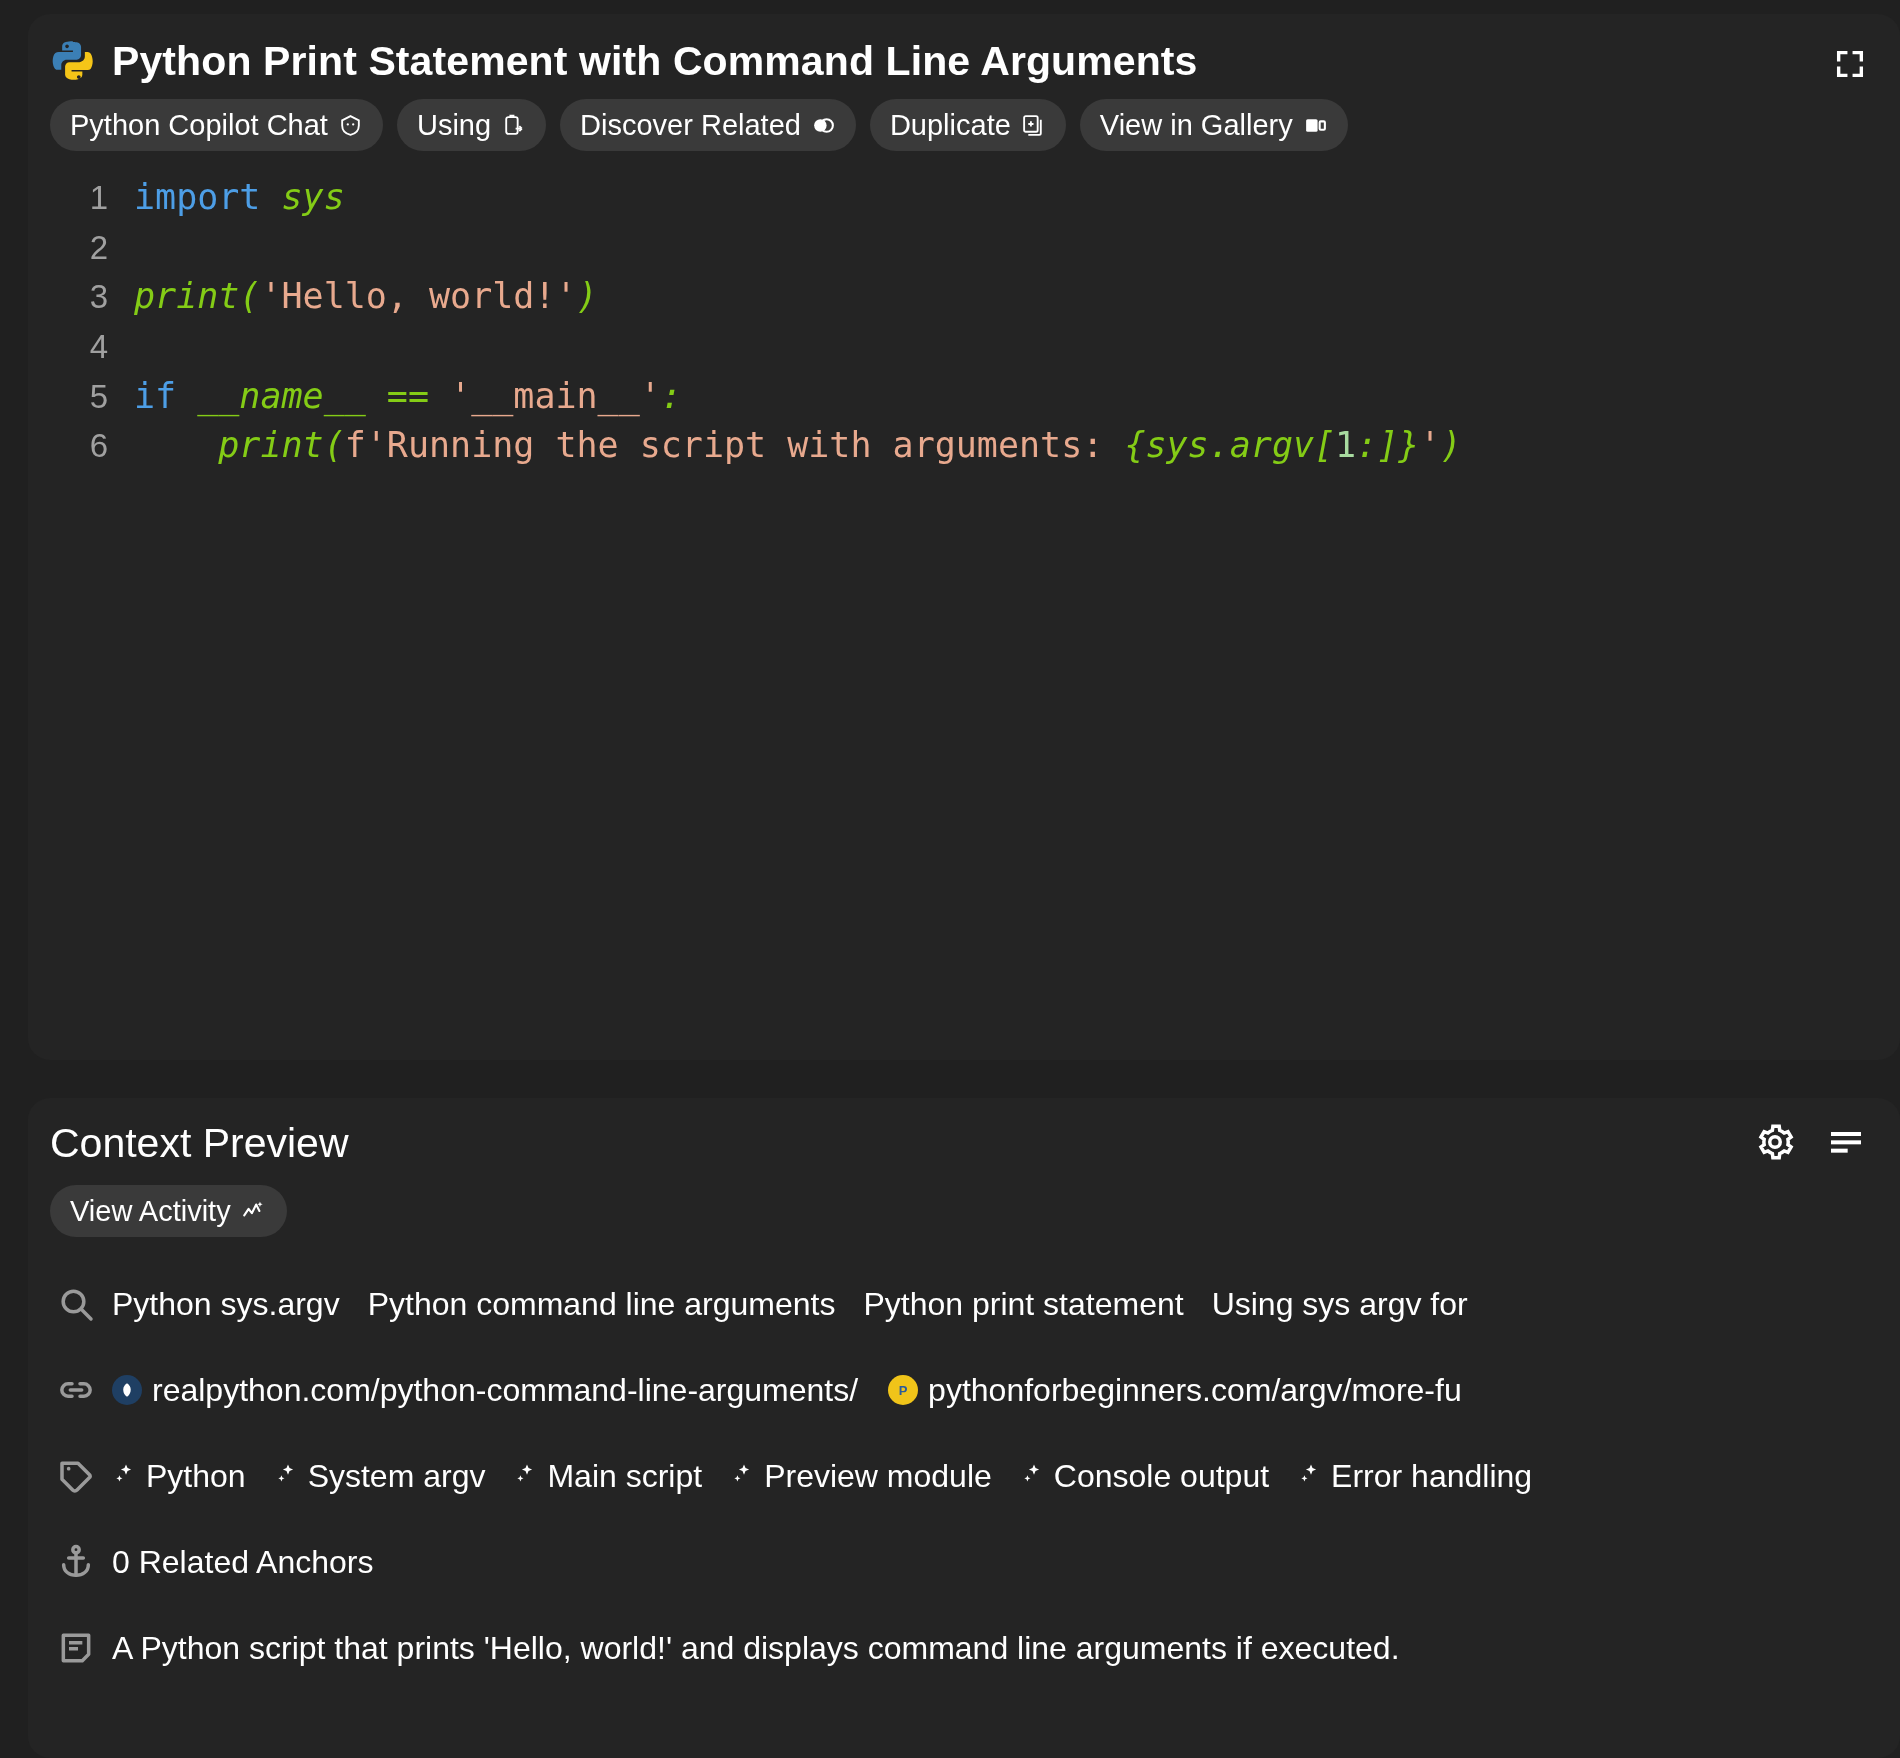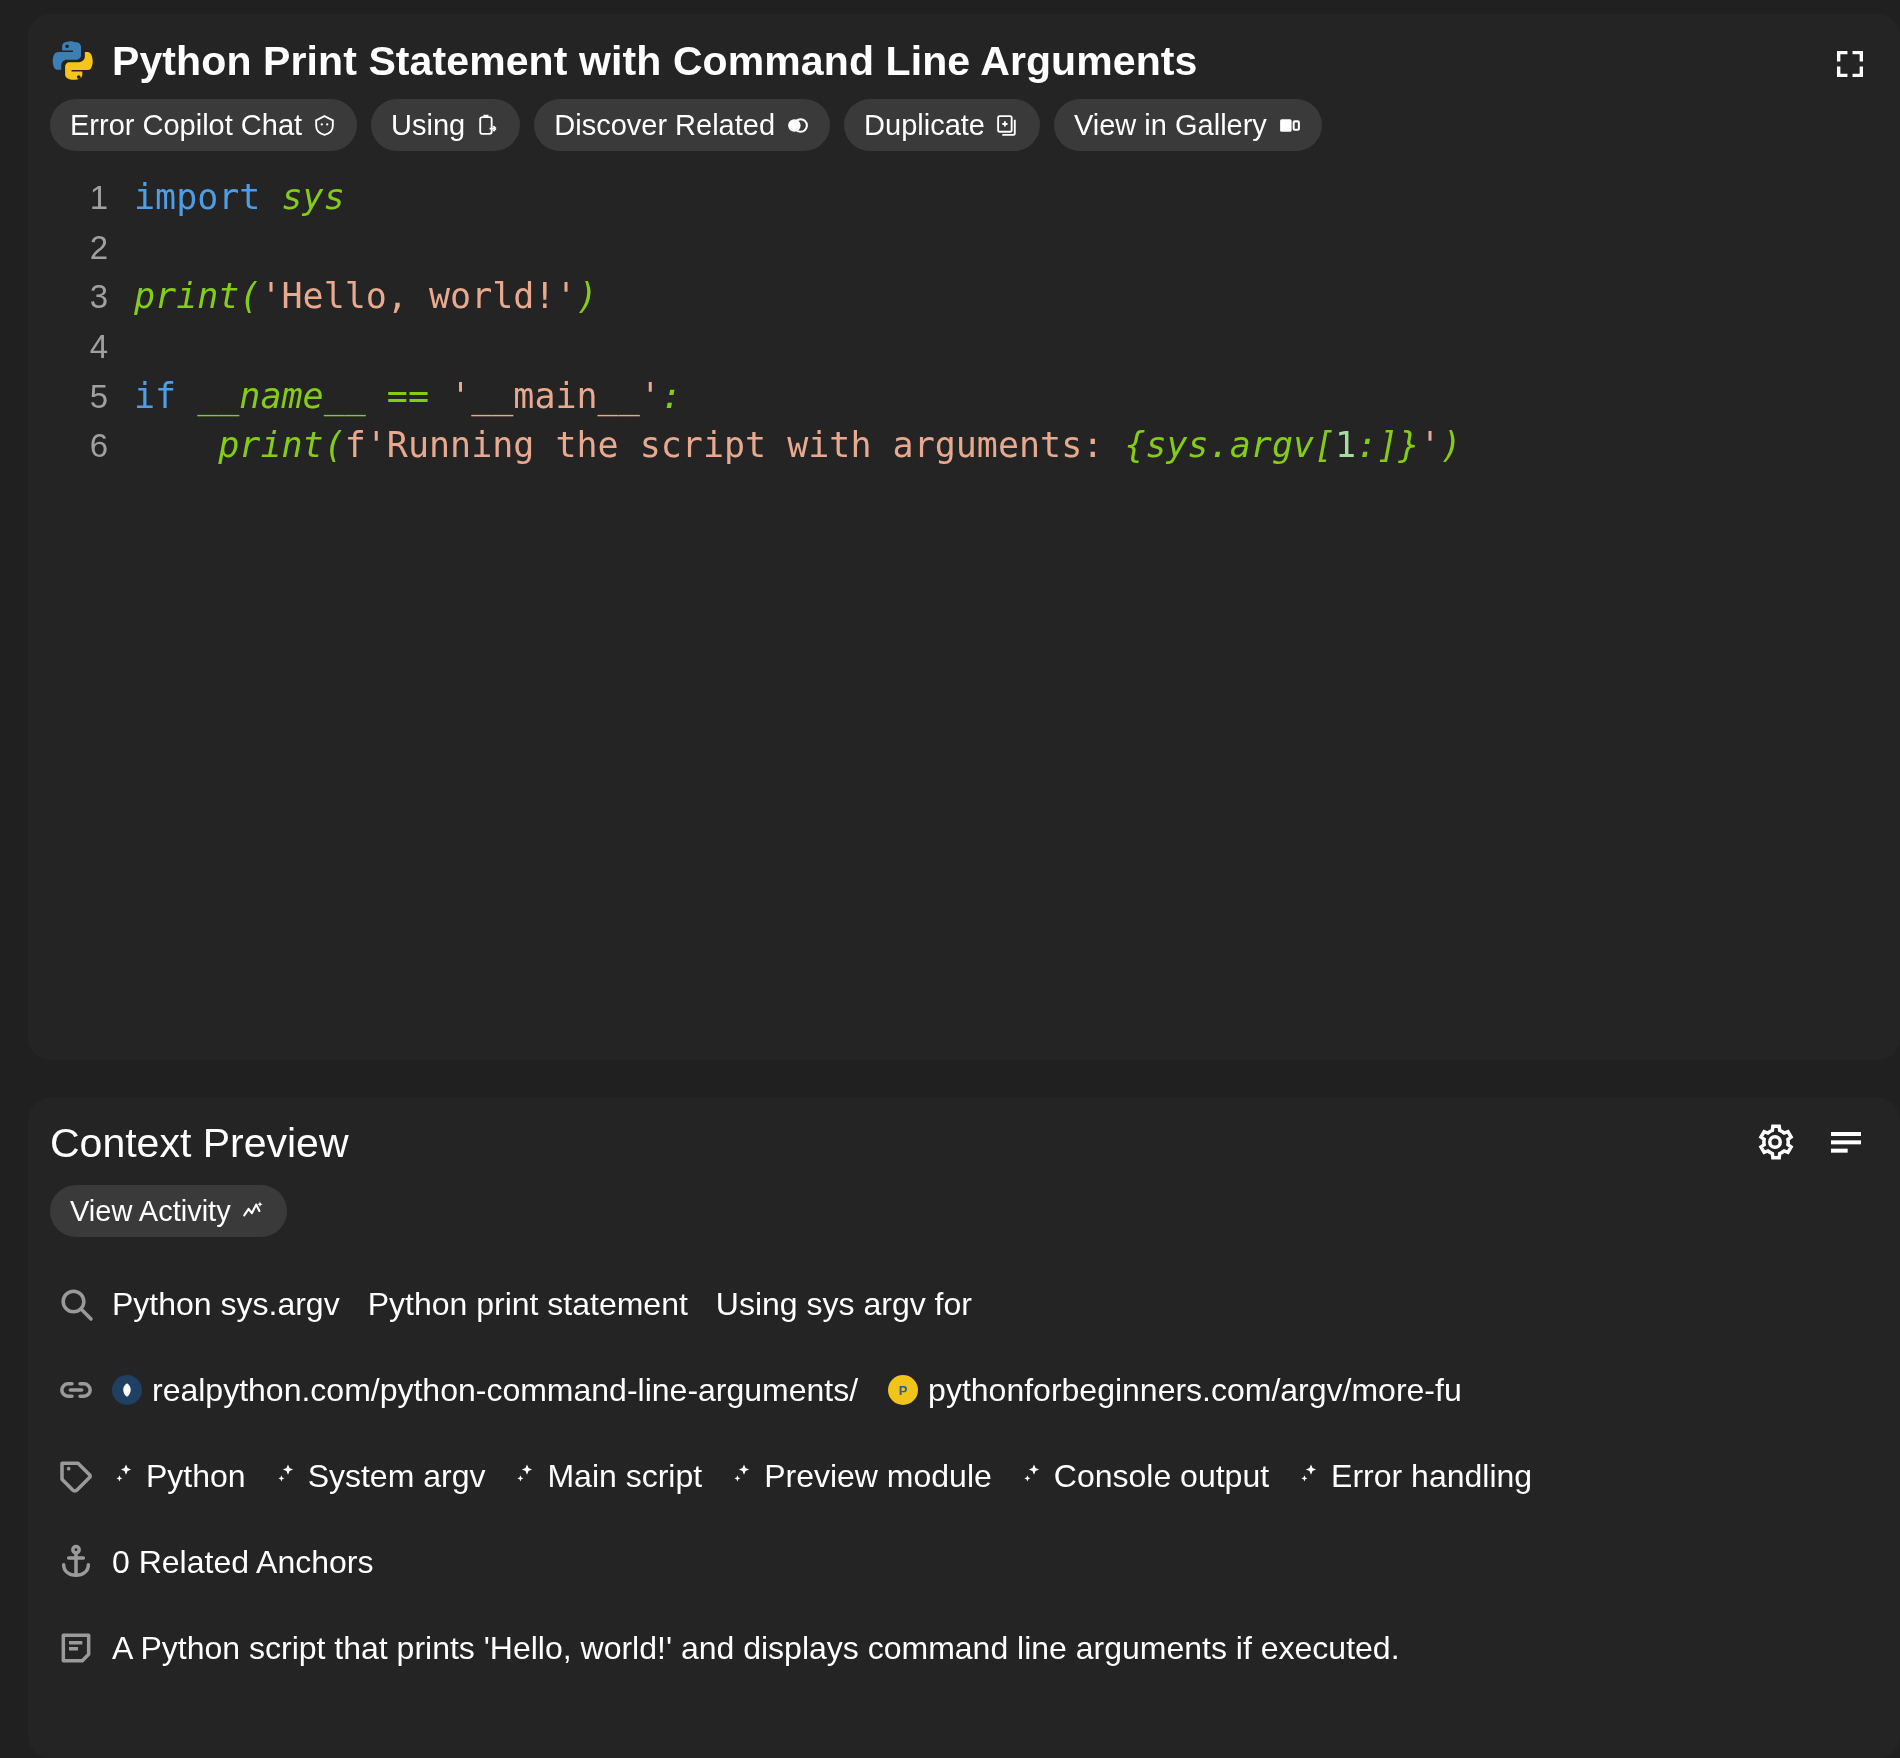--- a/index.html
+++ b/index.html
@@ -184,21 +184,21 @@
       <div class="expand-btn">
         <svg viewBox="0 0 24 24" width="34" height="34" fill="none" stroke="#ffffff" stroke-width="2.4" stroke-linecap="square">
           <path d="M4 9V4h5M20 9V4h-5M4 15v5h5M20 15v5h-5"></path>
         </svg>
       </div>
     </div>
 
     <div class="chip-row">
 
       <div class="chip">
-        <span>Error Copilot Chat</span>
+        <span>Python Copilot Chat</span>
         <span class="chip-ico">
           <svg viewBox="0 0 24 24" width="25" height="25" fill="none" stroke="#ffffff" stroke-width="1.8">
             <path d="M12 3l8 4v5c0 5-3.5 8-8 9-4.5-1-8-4-8-9V7z"></path>
             <circle cx="9.4" cy="11" r="1.1" fill="#ffffff" stroke="none"></circle>
             <circle cx="14.6" cy="11" r="1.1" fill="#ffffff" stroke="none"></circle>
           </svg>
         </span>
       </div>
 
       <div class="chip">
@@ -286,20 +286,21 @@
 
       <div class="ctx-row">
         <div class="row-ico">
           <svg viewBox="0 0 24 24" width="40" height="40" fill="none" stroke="#9a9a9a" stroke-width="2.1">
             <circle cx="10.5" cy="10.5" r="6.2"></circle>
             <path d="M15.2 15.2L21 21" stroke-linecap="round"></path>
           </svg>
         </div>
         <div class="row-items" id="searches">
             <span>Python sys.argv</span>
+            <span>Python command line arguments</span>
             <span>Python print statement</span>
             <span>Using sys argv for</span>
           </div>
       </div>
 
       <div class="ctx-row">
         <div class="row-ico">
           <svg viewBox="0 0 24 24" width="40" height="40" fill="none" stroke="#9a9a9a" stroke-width="2.1" stroke-linecap="round">
             <path d="M9.6 8.3H7.2a3.7 3.7 0 0 0 0 7.4h2.4M14.4 8.3h2.4a3.7 3.7 0 0 1 0 7.4h-2.4"></path>
             <path d="M8.6 12h6.8"></path>

